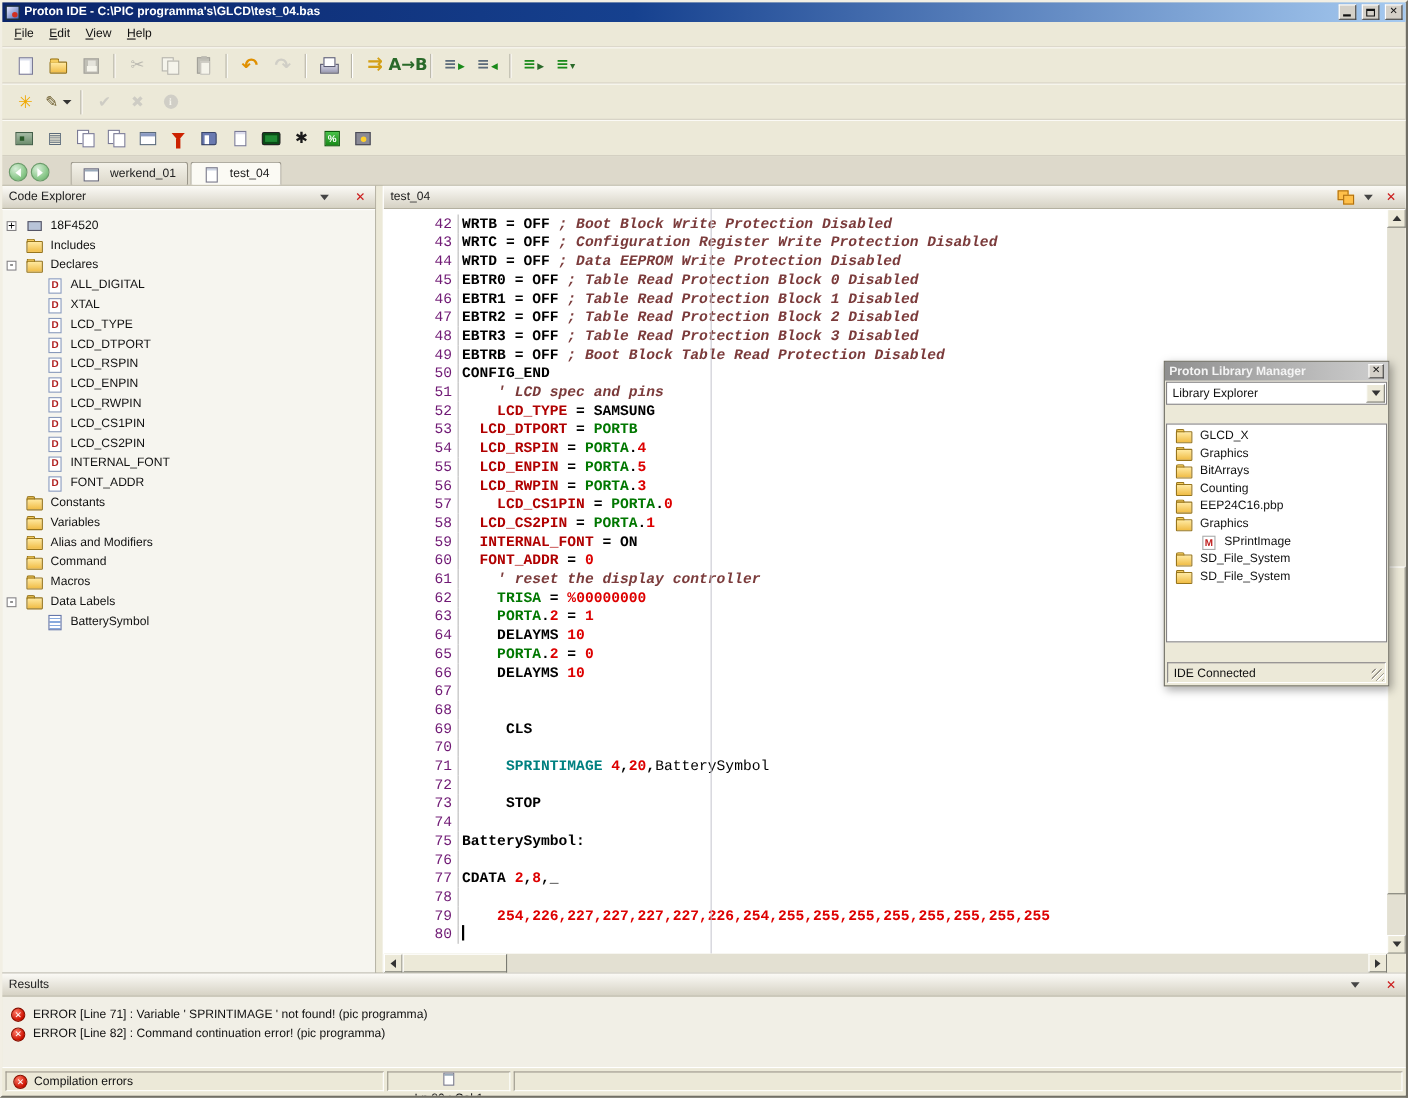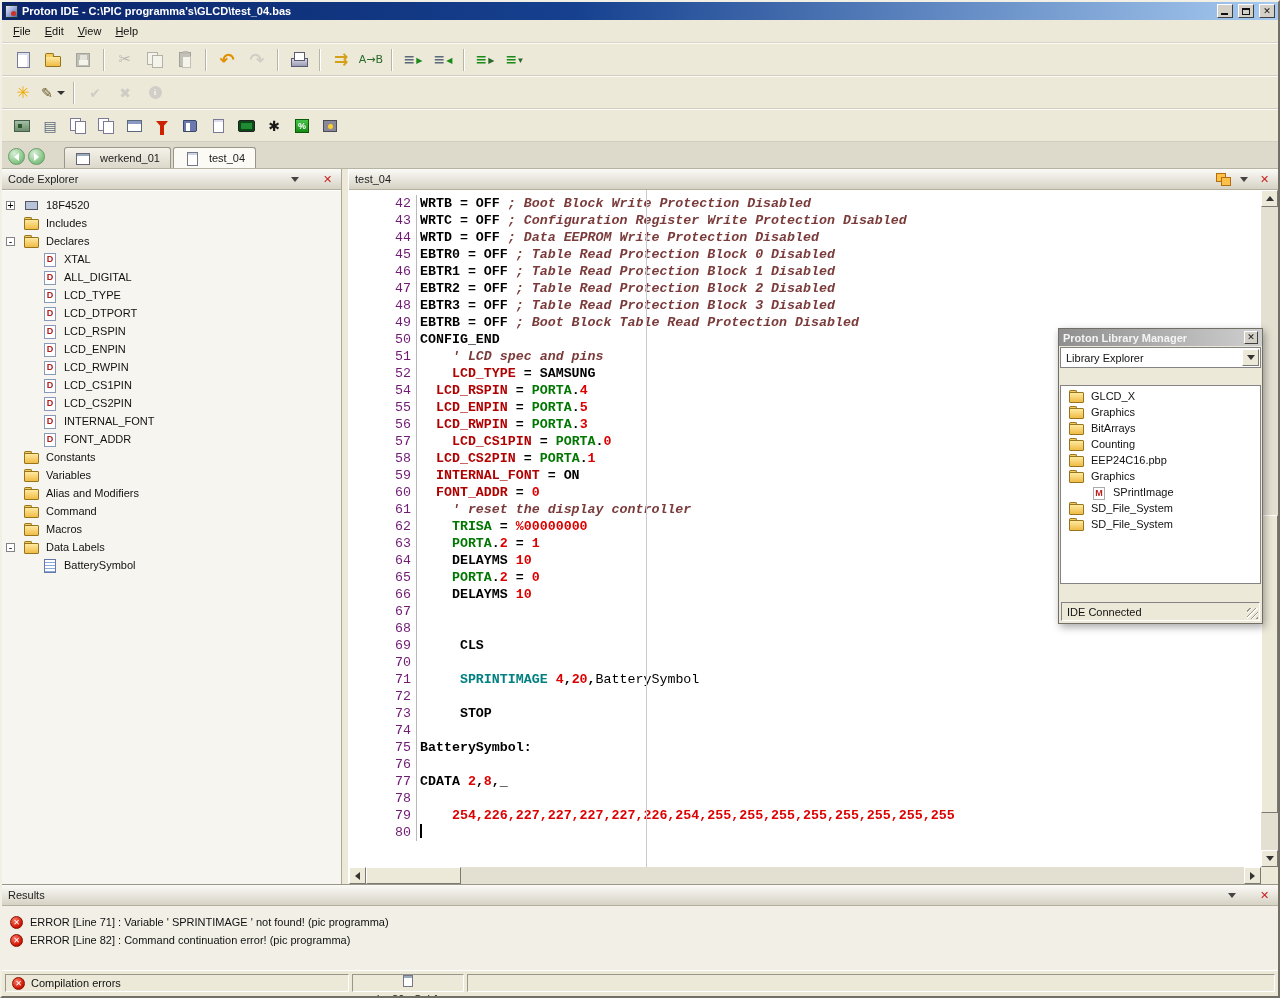--- a/index.html
+++ b/index.html
@@ -250,21 +250,21 @@
       </span>
       <span class="tb-sep"></span>
       <span class="tb-btn">
         <span class="ic ic-printer"></span>
       </span>
       <span class="tb-sep"></span>
       <span class="tb-btn">
         <span class="glyph" style="color: rgb(212, 160, 23); font-size: 17px; font-weight: 700;">⇉</span>
       </span>
       <span class="tb-btn">
-        <span class="glyph" style="color: rgb(42, 106, 42); font-size: 11px; font-weight: 400;">A→B</span>
+        <span class="glyph" style="color: rgb(42, 106, 42); font-size: 15px; font-weight: 700;">A→B</span>
       </span>
       <span class="tb-sep"></span>
       <span class="tb-btn">
         <span class="ic ic-indent"></span>
       </span>
       <span class="tb-btn">
         <span class="ic ic-outdent"></span>
       </span>
       <span class="tb-sep"></span>
       <span class="tb-btn">
@@ -369,25 +369,25 @@
             <span class="t-ic t-folder"></span>
             <span class="t-label">Includes</span>
           </div>
           <div class="tree-item" style="padding-left: 4px;">
             <span class="t-exp">-</span>
             <span class="t-ic t-folder"></span>
             <span class="t-label">Declares</span>
           </div>
           <div class="tree-item" style="padding-left: 40px;">
             <span class="t-ic t-declare"></span>
+            <span class="t-label">ALL_DIGITAL</span>
+          </div>
+          <div class="tree-item" style="padding-left: 40px;">
+            <span class="t-ic t-declare"></span>
             <span class="t-label">XTAL</span>
-          </div>
-          <div class="tree-item" style="padding-left: 40px;">
-            <span class="t-ic t-declare"></span>
-            <span class="t-label">ALL_DIGITAL</span>
           </div>
           <div class="tree-item" style="padding-left: 40px;">
             <span class="t-ic t-declare"></span>
             <span class="t-label">LCD_TYPE</span>
           </div>
           <div class="tree-item" style="padding-left: 40px;">
             <span class="t-ic t-declare"></span>
             <span class="t-label">LCD_DTPORT</span>
           </div>
           <div class="tree-item" style="padding-left: 40px;">
@@ -503,20 +503,24 @@
               <span class="line-num">50</span>
               <span class="line-text"><span class="sg-k">CONFIG_END</span></span>
             </div>
             <div class="code-line">
               <span class="line-num">51</span>
               <span class="line-text"><span class="sg-c">    ' LCD spec and pins</span></span>
             </div>
             <div class="code-line">
               <span class="line-num">52</span>
               <span class="line-text"><span class="sg-p">    </span><span class="sg-d">LCD_TYPE</span><span class="sg-k"> = SAMSUNG</span></span>
+            </div>
+            <div class="code-line">
+              <span class="line-num">53</span>
+              <span class="line-text"><span class="sg-p">  </span><span class="sg-d">LCD_DTPORT</span><span class="sg-k"> = </span><span class="sg-g">PORTB</span></span>
             </div>
             <div class="code-line">
               <span class="line-num">54</span>
               <span class="line-text"><span class="sg-p">  </span><span class="sg-d">LCD_RSPIN</span><span class="sg-k"> = </span><span class="sg-g">PORTA</span><span class="sg-k">.</span><span class="sg-n">4</span></span>
             </div>
             <div class="code-line">
               <span class="line-num">55</span>
               <span class="line-text"><span class="sg-p">  </span><span class="sg-d">LCD_ENPIN</span><span class="sg-k"> = </span><span class="sg-g">PORTA</span><span class="sg-k">.</span><span class="sg-n">5</span></span>
             </div>
             <div class="code-line">

